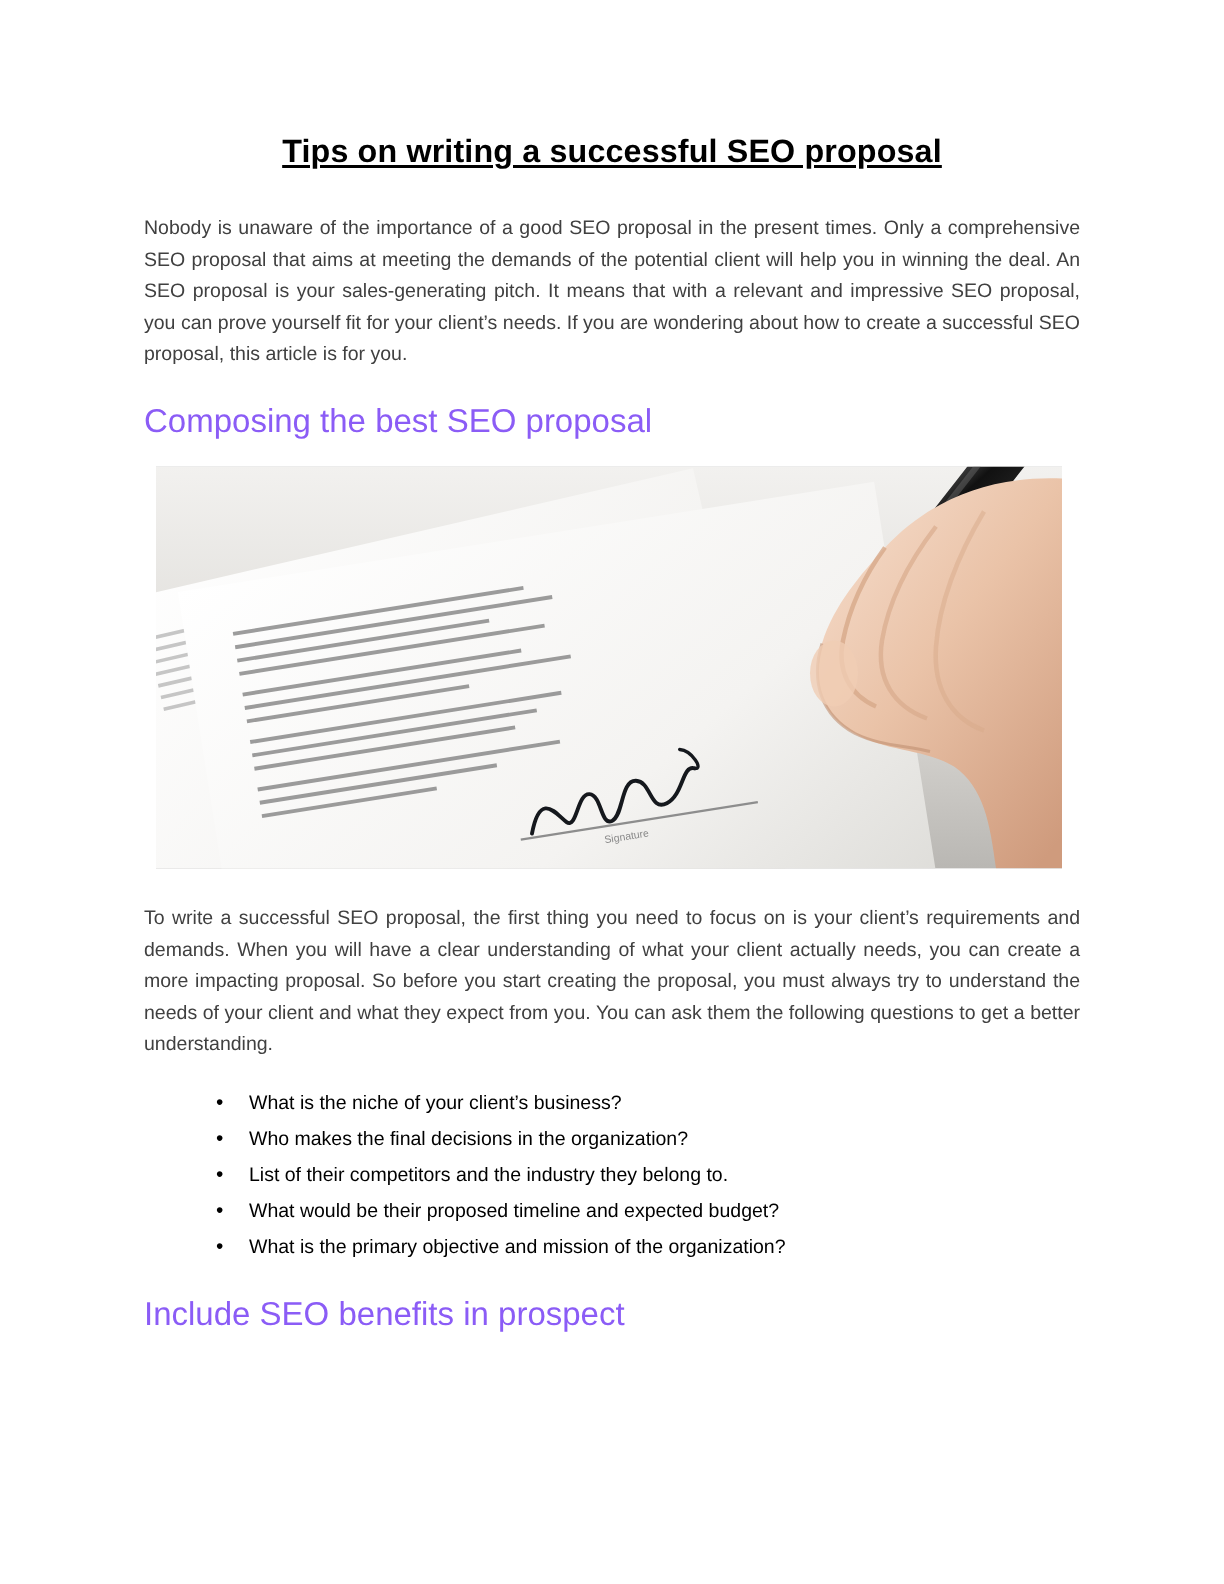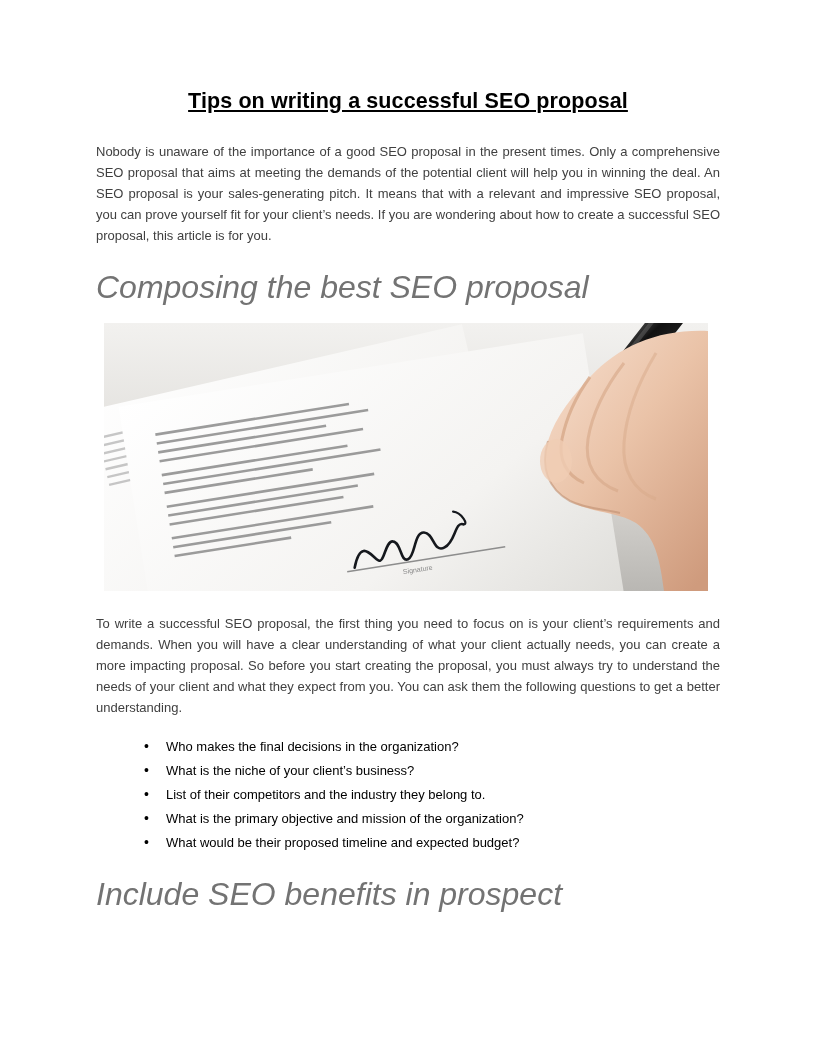--- a/index.html
+++ b/index.html
@@ -32,26 +32,25 @@
     line-height: 1.25;
   }
   .body-par {
     font-size: 13px;
     line-height: 1.62;
     text-align: justify;
     margin: 0 0 22px 0;
     color: #404040;
   }
   .heading-2 {
-    font-size: 32px;
+    font-size: 22px;
     font-weight: normal;
     line-height: 1.2;
     margin: 0 0 16px 0;
-    color: #737373;
-    font-style: italic;
+    color: #8b5cf6;
   }
   .figure {
     width: 604px;
     height: 268px;
     margin: 0 0 22px 8px;
     overflow: hidden;
     position: relative;
     background: #d8d8d8;
   }
   .figure svg {
@@ -182,22 +181,22 @@
           <path d="M444 118 C436 144 444 166 466 178 C482 186 500 186 516 190" fill="none" stroke="#c08f72" stroke-width="2" opacity="0.6"></path>
           <ellipse cx="452" cy="138" rx="16" ry="22" fill="#f0cdb4" opacity="0.8"></ellipse>
         </g>
       </g>
     </svg>
   </div>
 
   <p class="body-par">To write a successful SEO proposal, the first thing you need to focus on is your client’s requirements and demands. When you will have a clear understanding of what your client actually needs, you can create a more impacting proposal. So before you start creating the proposal, you must always try to understand the needs of your client and what they expect from you. You can ask them the following questions to get a better understanding.</p>
 
   <ul class="bullets">
+    <li>What is the niche of your client’s business?</li>
     <li>Who makes the final decisions in the organization?</li>
-    <li>What is the niche of your client’s business?</li>
     <li>List of their competitors and the industry they belong to.</li>
+    <li>What would be their proposed timeline and expected budget?</li>
     <li>What is the primary objective and mission of the organization?</li>
-    <li>What would be their proposed timeline and expected budget?</li>
   </ul>
 
   <h2 class="heading-2 last">Include SEO benefits in prospect</h2>
 
 </div>
 
 </body></html>

